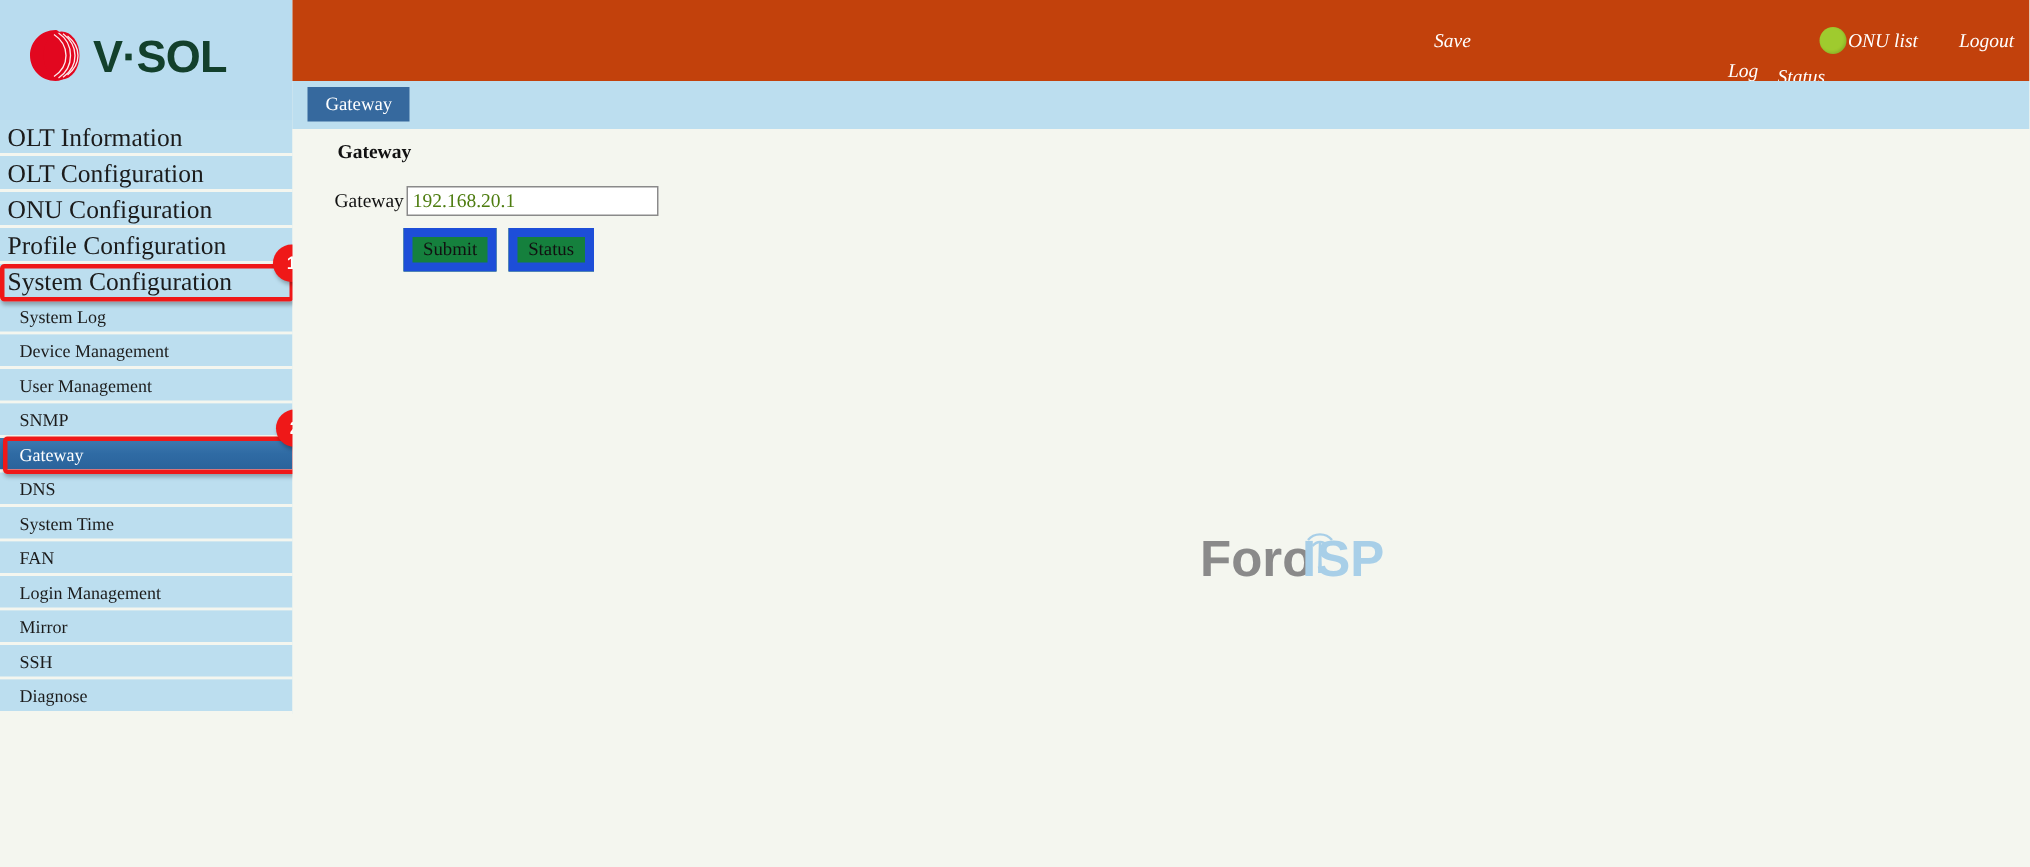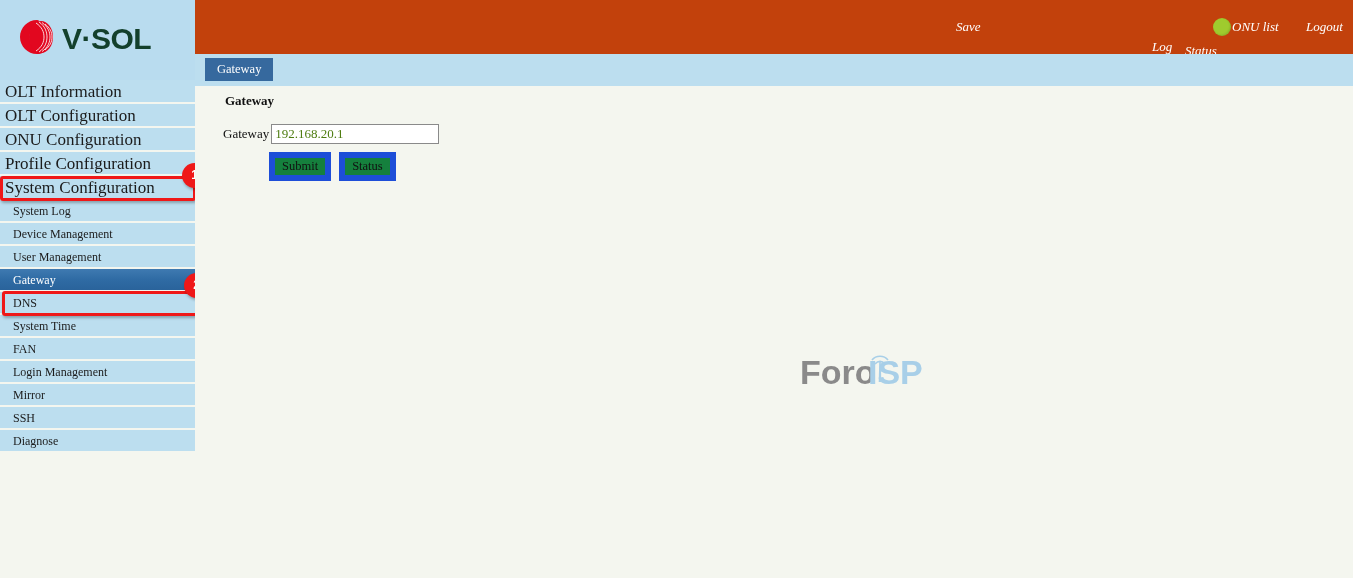--- a/index.html
+++ b/index.html
@@ -257,20 +257,21 @@
 
 <div id="sidebar">
     <div class="menu-item top"><span>OLT Information</span></div>
     <div class="menu-item top"><span>OLT Configuration</span></div>
     <div class="menu-item top"><span>ONU Configuration</span></div>
     <div class="menu-item top"><span>Profile Configuration</span></div>
     <div class="menu-item top"><span>System Configuration</span></div>
     <div class="menu-item sub"><span>System Log</span></div>
     <div class="menu-item sub"><span>Device Management</span></div>
     <div class="menu-item sub"><span>User Management</span></div>
+    <div class="menu-item sub"><span>SNMP</span></div>
     <div class="menu-item sub active"><span>Gateway</span></div>
     <div class="menu-item sub"><span>DNS</span></div>
     <div class="menu-item sub"><span>System Time</span></div>
     <div class="menu-item sub"><span>FAN</span></div>
     <div class="menu-item sub"><span>Login Management</span></div>
     <div class="menu-item sub"><span>Mirror</span></div>
     <div class="menu-item sub"><span>SSH</span></div>
     <div class="menu-item sub"><span>Diagnose</span></div>
   </div>
 

